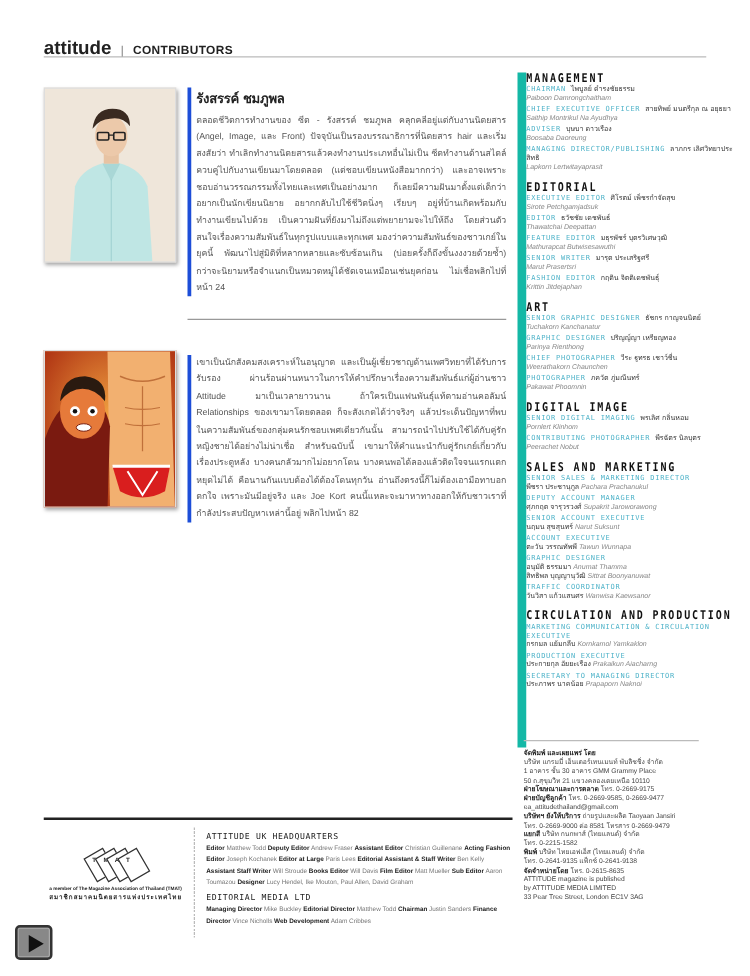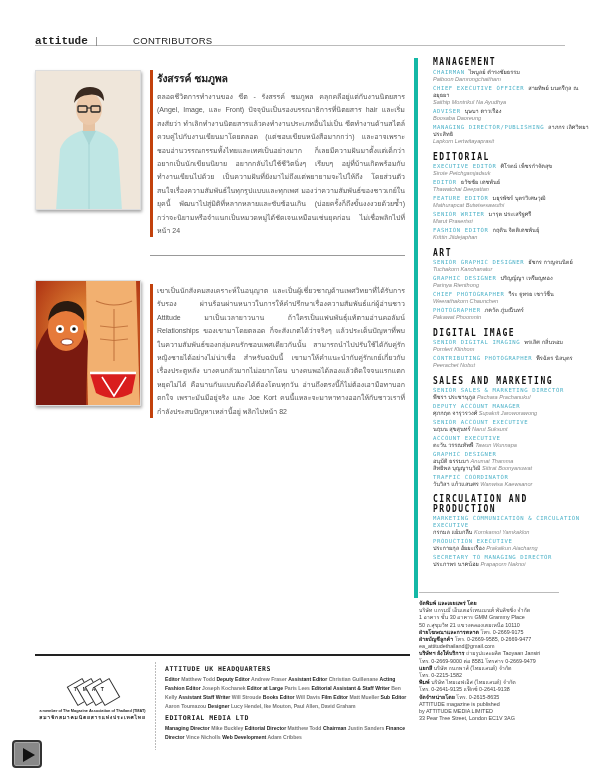--- a/index.html
+++ b/index.html
@@ -1,36 +1,36 @@
 <!DOCTYPE html>
 <html><head>
 <meta charset="utf-8">
 <style>
   * { box-sizing: border-box; margin: 0; padding: 0; }
   html, body { width: 600px; height: 781px; background: #ffffff; overflow: hidden; }
   body { position: relative; font-family: "Liberation Sans", "DejaVu Sans", sans-serif; color: #333; }
 
   .header { position: absolute; left: 35px; top: 30px; width: 530px; height: 16px; border-bottom: 1px solid #bbb; }
-  .header .brand { font-size: 11px; font-weight: bold; color: #222; font-family: Liberation Mono, monospace; }
+  .header .brand { font-size: 15px; font-weight: bold; color: #222; }
   .header .sep { font-size: 9px; color: #777; margin: 0 3px; }
-  .header .section { font-size: 9.5px; font-weight: normal; color: #222; letter-spacing: 0.3px; margin-left: 28px; }
+  .header .section { font-size: 9.5px; font-weight: bold; color: #222; letter-spacing: 0.3px; }
 
   .photo { position: absolute; border: 1px solid #ddd; box-shadow: 1px 2px 3px rgba(0,0,0,0.35); overflow: hidden; }
   .photo1 { left: 35px; top: 70px; width: 106px; height: 140px; background: #f0e8de; }
   .photo2 { left: 35px; top: 280px; width: 106px; height: 126px; background: #c24a1a; }
 
-  .bio { position: absolute; left: 150px; width: 255px; padding-left: 4px; border-left: 3px solid #c2410c; }
+  .bio { position: absolute; left: 150px; width: 255px; padding-left: 4px; border-left: 3px solid #1d4ed8; }
   .bio1 { top: 70px; }
   .bio2 { top: 284px; }
   .bio .name { font-family: "DejaVu Sans Condensed", "DejaVu Sans", sans-serif; font-size: 10.5px; font-weight: bold; color: #222; margin-bottom: 3px; letter-spacing: -0.2px; }
   .bio .text { font-size: 7px; line-height: 13.4px; color: #555; text-align: justify; }
 
   .divider1 { position: absolute; left: 150px; top: 255px; width: 255px; height: 1px; background: #999; }
 
-  .masthead { position: absolute; left: 414px; top: 58px; width: 176px; border-left: 4px solid #14b8a6; padding-left: 15px; height: 540px; }
+  .masthead { position: absolute; left: 414px; top: 58px; width: 176px; border-left: 7px solid #14b8a6; padding-left: 0; height: 540px; }
   .dept { font-family: "DejaVu Sans Mono", monospace; font-size: 8px; font-weight: bold; color: #111; letter-spacing: 1.5px; margin-top: 7px; transform: scaleY(1.2); transform-origin: left; }
   .dept:first-child { margin-top: 0; }
   .role { font-family: "DejaVu Sans Mono", monospace; font-size: 5.6px; color: #4fb3c9; letter-spacing: 0.6px; text-transform: uppercase; margin-top: 2px; line-height: 7px; }
   .role .thai { font-family: "DejaVu Sans", sans-serif; color: #333; text-transform: none; letter-spacing: 0; font-size: 5.6px; }
   .eng-line { font-size: 5.6px; color: #888; font-style: italic; line-height: 7px; }
   .combo-line { font-size: 5.6px; color: #333; line-height: 7px; }
   .combo-line i { color: #888; }
 
   .contact-rule { position: absolute; left: 419px; top: 592px; width: 140px; height: 1px; background: #bbb; }
   .contact { position: absolute; left: 419px; top: 600px; width: 175px; font-size: 5.4px; line-height: 7.2px; color: #444; }
@@ -39,21 +39,21 @@
   .bottom-rule { position: absolute; left: 35px; top: 654px; width: 375px; height: 2px; background: #222; }
   .vrule-bottom { position: absolute; left: 155px; top: 662px; width: 1px; height: 88px; background: repeating-linear-gradient(to bottom, #bbb 0 2px, transparent 2px 3px); }
 
   .tmat { position: absolute; left: 35px; top: 678px; width: 115px; text-align: center; }
   .tmat .logo { width: 60px; height: 28px; margin: 0 auto 3px; position: relative; }
   .tmat .card { position: absolute; width: 18px; height: 22px; border: 1px solid #333; background: #fff; transform: rotate(-30deg); top: 3px; }
   .tmat .card span { position: absolute; top: 2px; left: 4px; font-size: 5px; font-weight: bold; color: #222; transform: rotate(30deg); }
   .tmat .line1 { font-size: 3.8px; font-weight: bold; color: #222; white-space: nowrap; }
   .tmat .line2 { font-size: 5px; font-weight: bold; color: #222; letter-spacing: 0.8px; white-space: nowrap; }
 
-  .hq { position: absolute; left: 165px; top: 665px; width: 245px; font-weight: bold; }
+  .hq { position: absolute; left: 165px; top: 665px; width: 245px; }
   .hq .hq-title { font-family: "DejaVu Sans Mono", monospace; font-size: 6.5px; color: #222; letter-spacing: 0.5px; margin-bottom: 2px; }
   .hq .hq-title.second { margin-top: 3px; }
   .hq .credits { font-size: 5.1px; line-height: 9px; color: #777; }
   .hq .credits b { color: #222; }
 
   .play-button { position: absolute; left: 12px; top: 740px; width: 30px; height: 28px; background: #888; border: 2px solid #333; border-radius: 4px; box-shadow: inset 0 0 0 1px #aaa; cursor: pointer; }
   .play-button .tri { position: absolute; left: 9px; top: 6px; width: 0; height: 0; border-top: 7px solid transparent; border-bottom: 7px solid transparent; border-left: 12px solid #111; }
 </style>
 </head>
 <body>

